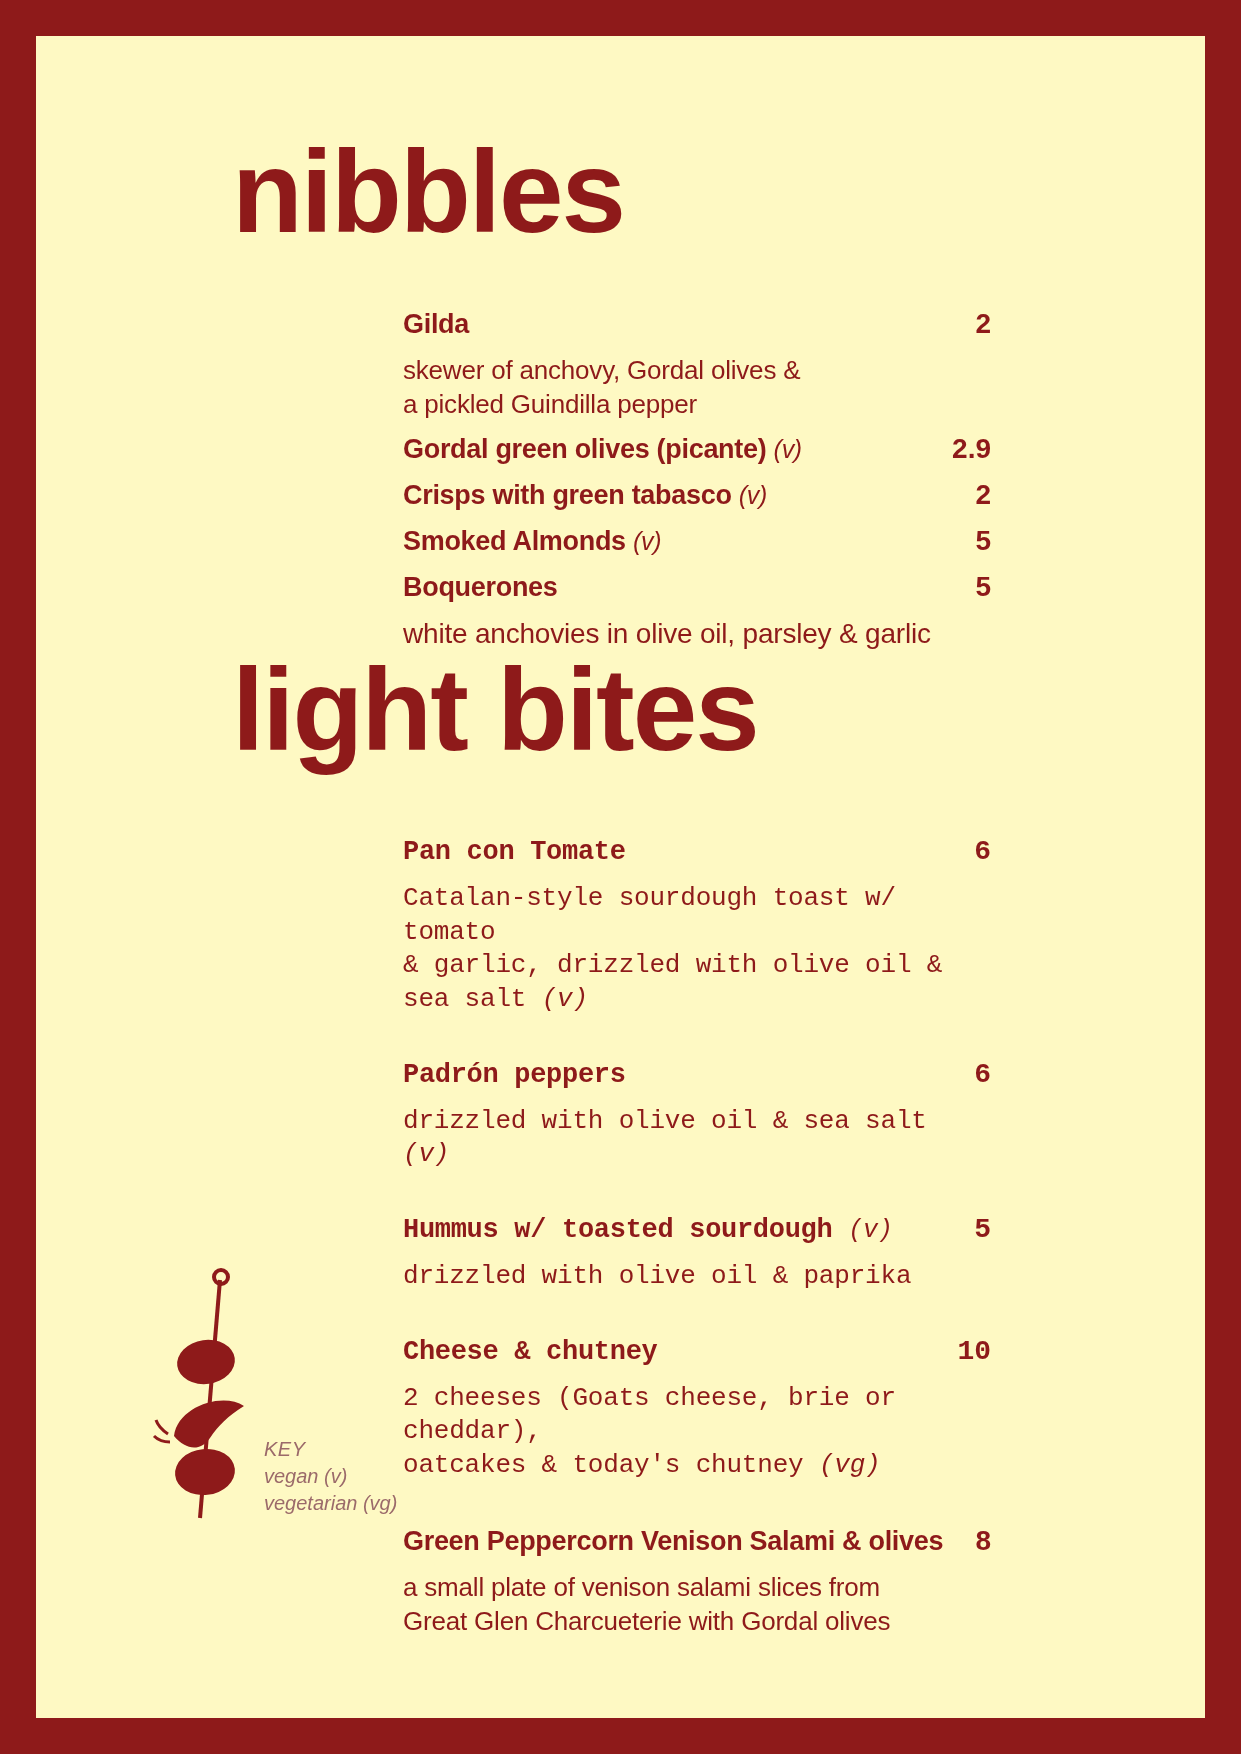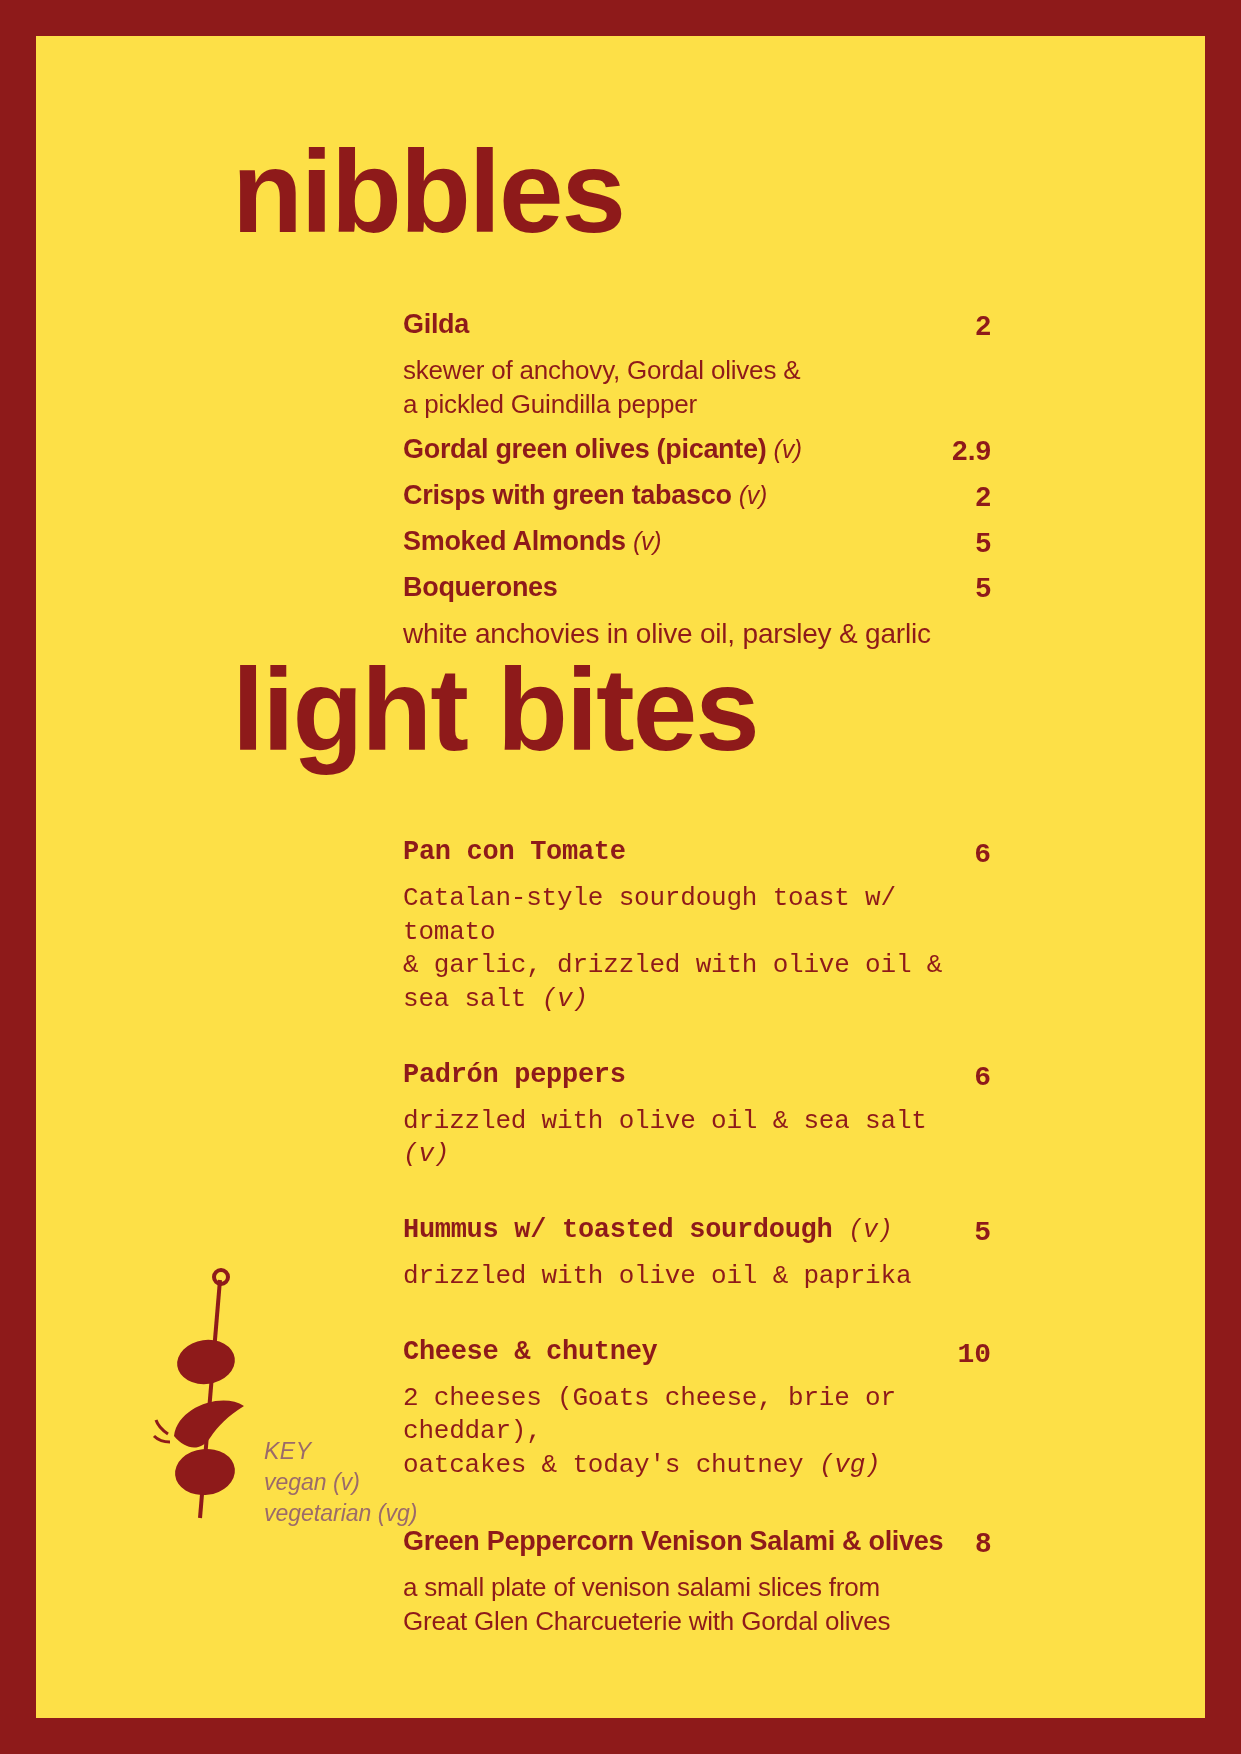--- a/index.html
+++ b/index.html
@@ -12,21 +12,21 @@
     background: #8e1a1a;
     font-family: "Liberation Sans", sans-serif;
     overflow: hidden;
   }
   .page {
     position: absolute;
     left: 36px;
     top: 36px;
     width: 1169px;
     height: 1682px;
-    background: #fde047;
+    background: #fef9c3;
     overflow: hidden;
   }
   .content {
     position: relative;
     width: 100%;
     height: 100%;
   }
 
   
   .section-title {
@@ -59,21 +59,21 @@
   #lightbites-list { top: 800px; }
 
   .menu-item {
     position: relative;
     margin-bottom: 12px;
   }
   .menu-item.spaced { margin-bottom: 42px; font-family: Liberation Mono, monospace; }
 
   .item-head {
     display: flex;
-    align-items: flex-end;
+    align-items: flex-start;
     justify-content: space-between;
   }
   .item-name {
     color: #8e1a1a;
     font-size: 27px;
     font-weight: bold;
     letter-spacing: -0.3px;
     line-height: 1.25;
   }
   .item-name .tag {
@@ -103,21 +103,21 @@
     font-size: 28px;
   }
 
   
   #key-block {
     position: absolute;
     left: 228px;
     top: 1400px;
     color: #9b6a6a;
     font-style: italic;
-    font-size: 23px;
+    font-size: 20px;
     line-height: 1.35;
   }
   #key-block .key-title {
     letter-spacing: 0.5px;
   }
 
   
   #skewer-illustration {
     position: absolute;
     left: 112px;

